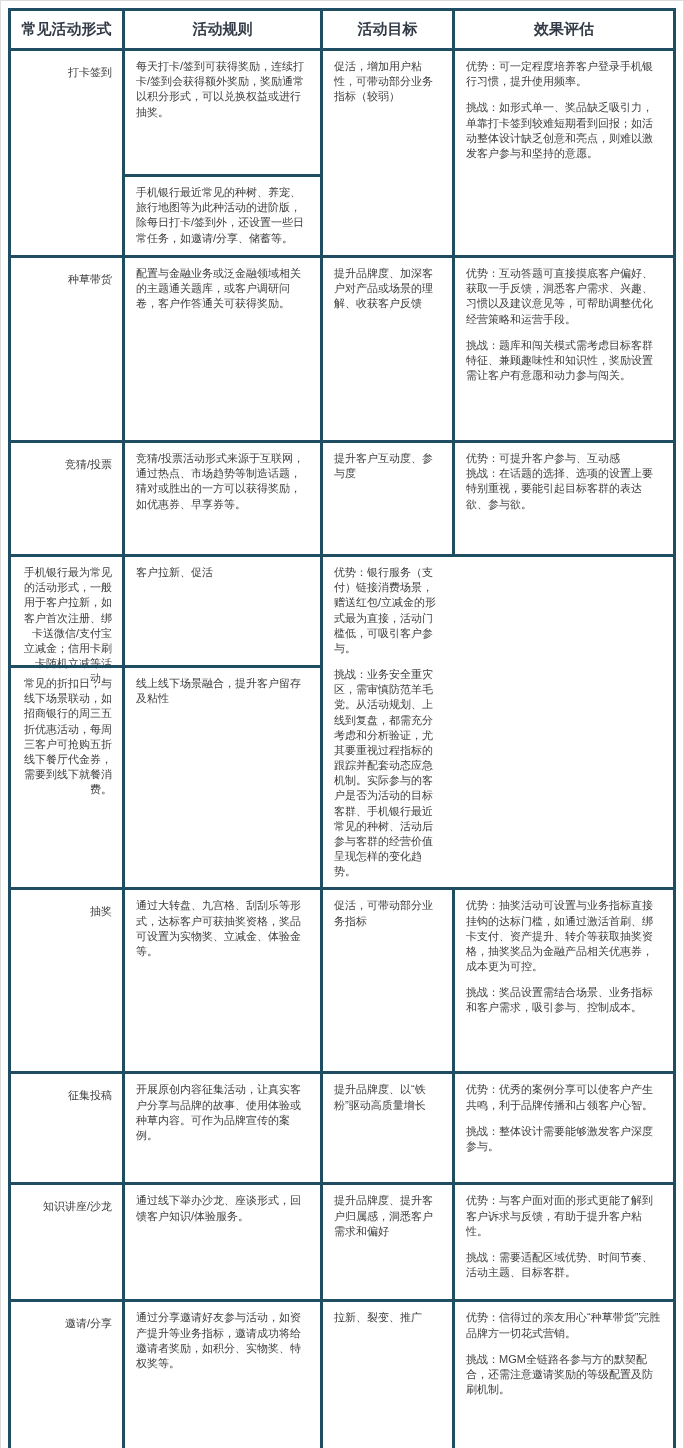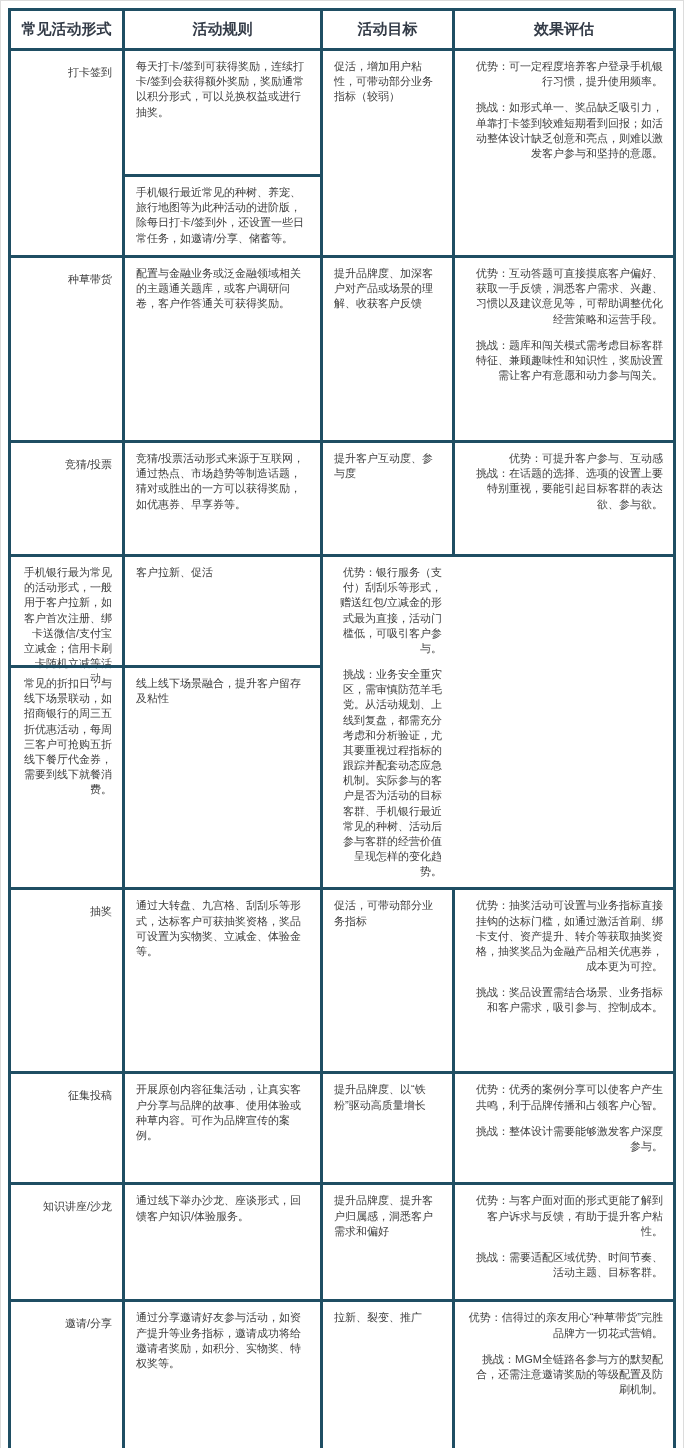--- a/index.html
+++ b/index.html
@@ -66,21 +66,21 @@
   }
   
   .c-goal { padding-right: 15px; }
   
   .split { padding: 0; display: flex; flex-direction: column; }
   .split .sub { padding: 8px 10px 8px 11px; }
   .split .sub + .sub { border-top: 3px solid var(--line); flex: 1; }
   .sub.s95  { height: 123px;  flex: none; }
   .sub.s136 { height: 108px; flex: none; }
   
-  .c-eval p { margin: 0 0 11px 0; text-align: right; }
+  .c-eval p { margin: 0 0 11px 0; }
   .c-eval p:last-child { margin-bottom: 0; }
   .c-eval.tight p { margin-bottom: 0; }
 </style>
 </head>
 <body>
 
 <div class="frame">
   <div class="tbl">
 
     <div class="row rh">
@@ -126,21 +126,21 @@
     <div class="row r4">
       <div class="cell split">
         <div class="sub s136">手机银行最为常见的活动形式，一般用于客户拉新，如客户首次注册、绑卡送微信/支付宝立减金；信用卡刷卡随机立减等活动。</div>
         <div class="sub">常见的折扣日，与线下场景联动，如招商银行的周三五折优惠活动，每周三客户可抢购五折线下餐厅代金券，需要到线下就餐消费。</div>
       </div>
       <div class="cell c-goal split">
         <div class="sub s136">客户拉新、促活</div>
         <div class="sub">线上线下场景融合，提升客户留存及粘性</div>
       </div>
       <div class="cell c-eval">
-        <p>优势：银行服务（支付）刮刮乐等形式，赠送红包/立减金的形式最为直接，活动门槛低，可吸引客户参与。</p>
+        <p>优势：银行服务（支付）链接消费场景，赠送红包/立减金的形式最为直接，活动门槛低，可吸引客户参与。</p>
         <p>挑战：业务安全重灾区，需审慎防范羊毛党。从活动规划、上线到复盘，都需充分考虑和分析验证，尤其要重视过程指标的跟踪并配套动态应急机制。实际参与的客户是否为活动的目标客群、手机银行最近常见的种树、活动后参与客群的经营价值呈现怎样的变化趋势。</p>
       </div>
     </div>
 
     <div class="row r5">
       <div class="cell c-form">抽奖</div>
       <div class="cell">通过大转盘、九宫格、刮刮乐等形式，达标客户可获抽奖资格，奖品可设置为实物奖、立减金、体验金等。</div>
       <div class="cell c-goal">促活，可带动部分业务指标</div>
       <div class="cell c-eval">
         <p>优势：抽奖活动可设置与业务指标直接挂钩的达标门槛，如通过激活首刷、绑卡支付、资产提升、转介等获取抽奖资格，抽奖奖品为金融产品相关优惠券，成本更为可控。</p>

